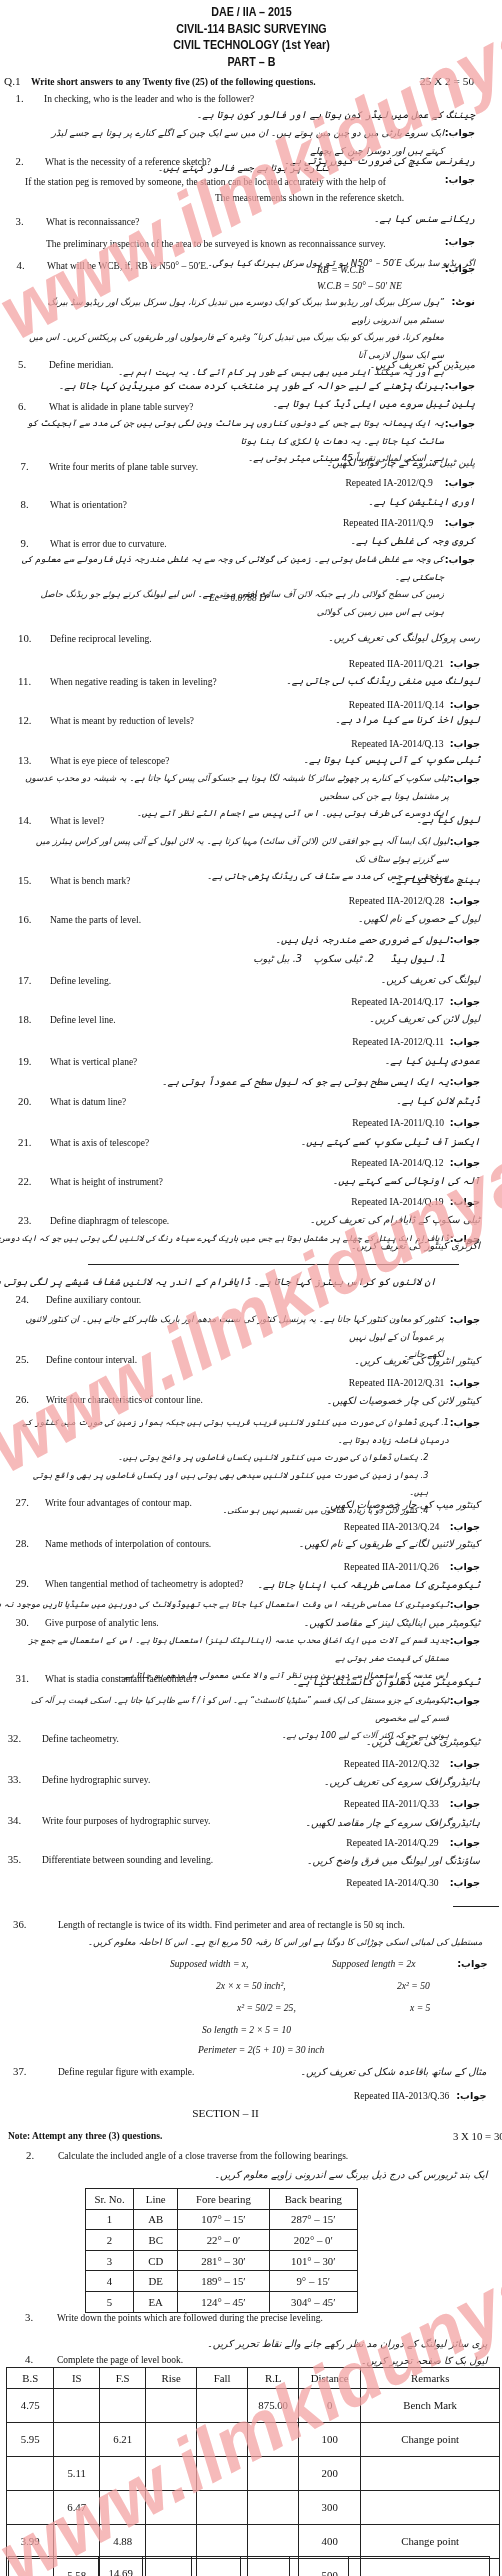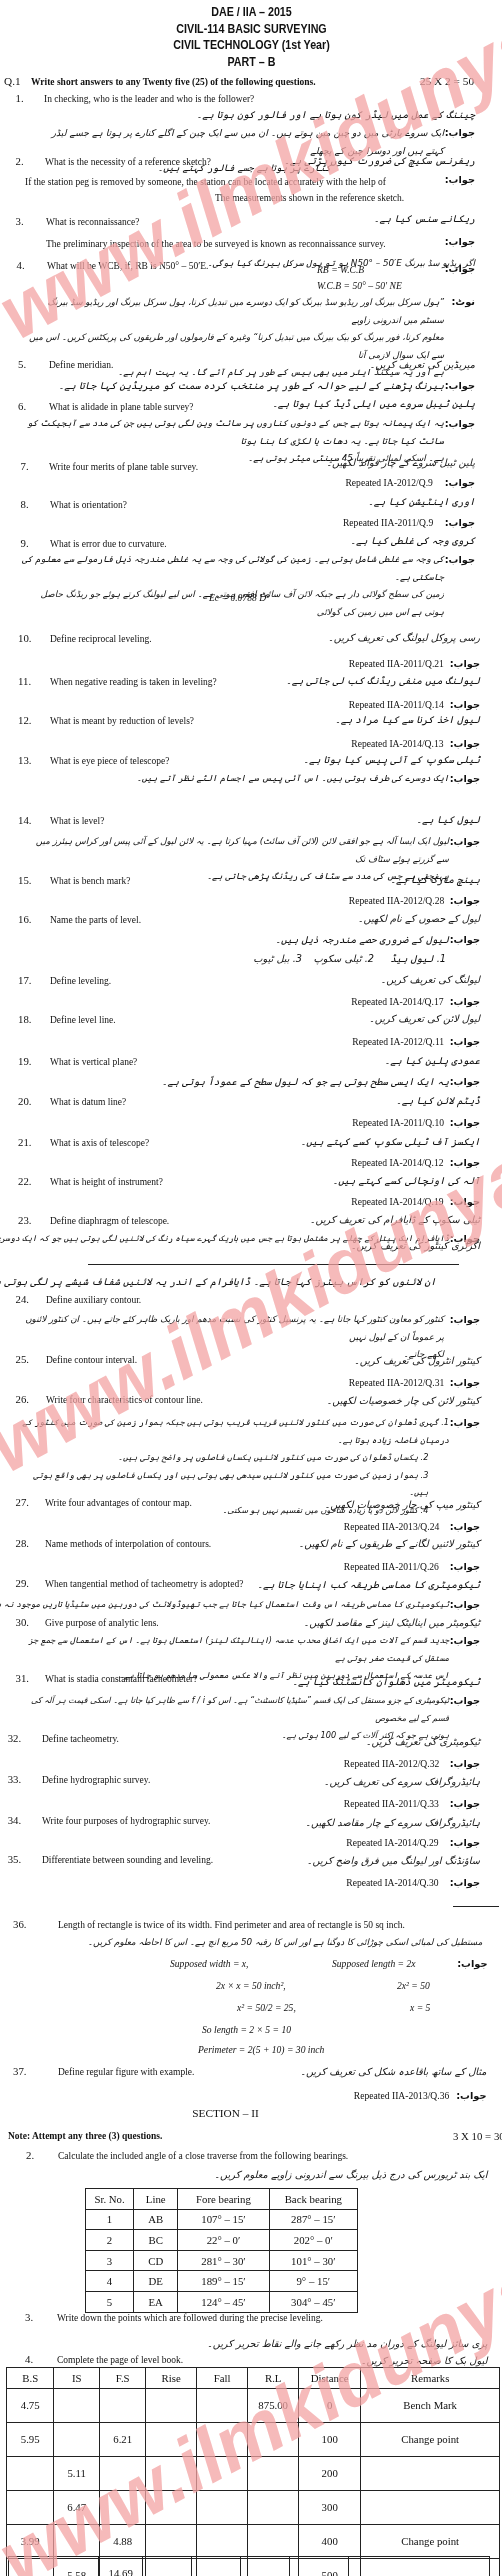--- a/index.html
+++ b/index.html
@@ -129,20 +129,21 @@
   <div class="q-text" style="left:50px;top:714px;">What is meant by reduction of levels?</div>
   <div class="ur" style="right:23px;top:714px;">لیول اخذ کرنا سے کیا مراد ہے۔</div>
   <div class="ans-label" style="right:23px;top:738px;">جواب:</div>
   <div class="rep" style="right:59px;top:737px;">Repeated IA-2014/Q.13</div>
 
   <div class="q-num" style="left:18px;top:754px;">13.</div>
   <div class="q-text" style="left:50px;top:754px;">What is eye piece of telescope?</div>
   <div class="ur" style="right:23px;top:754px;">ٹیلی سکوپ کے آئی پیس کیا ہوتا ہے۔</div>
   <div class="ans-label" style="right:23px;top:773px;">جواب:</div>
   <div class="ur-block" style="right:54px;top:770px;width:428px;font-size:8.8px;">
+    <div>ٹیلی سکوپ کے کنارے پر چھوٹے سائز کا شیشہ لگا ہوتا ہے جسکو آئی پیس کہا جاتا ہے۔ یہ شیشہ دو محدب عدسوں پر مشتمل ہوتا ہے جن کی سطحیں</div>
       <div>ایک دوسرے کی طرف ہوتی ہیں۔ اس آئی پیس سے اجسام الٹے نظر آتے ہیں۔</div>
   </div>
 
   <div class="q-num" style="left:18px;top:814px;">14.</div>
   <div class="q-text" style="left:50px;top:814px;">What is level?</div>
   <div class="ur" style="right:23px;top:814px;">لیول کیا ہے۔</div>
   <div class="ans-label" style="right:23px;top:836px;">جواب:</div>
   <div class="ur-block" style="right:54px;top:833px;width:428px;font-size:8.8px;">
     <div>لیول ایک ایسا آلہ ہے جو افقی لائن (لائن آف سائٹ) مہیا کرتا ہے۔ یہ لائن لیول کے آئی پیس اور کراس ہیئرز میں سے گزرتے ہوئے سٹاف تک</div>
       <div>پہنچتی ہے جس کی مدد سے سٹاف کی ریڈنگ پڑھی جاتی ہے۔</div>

